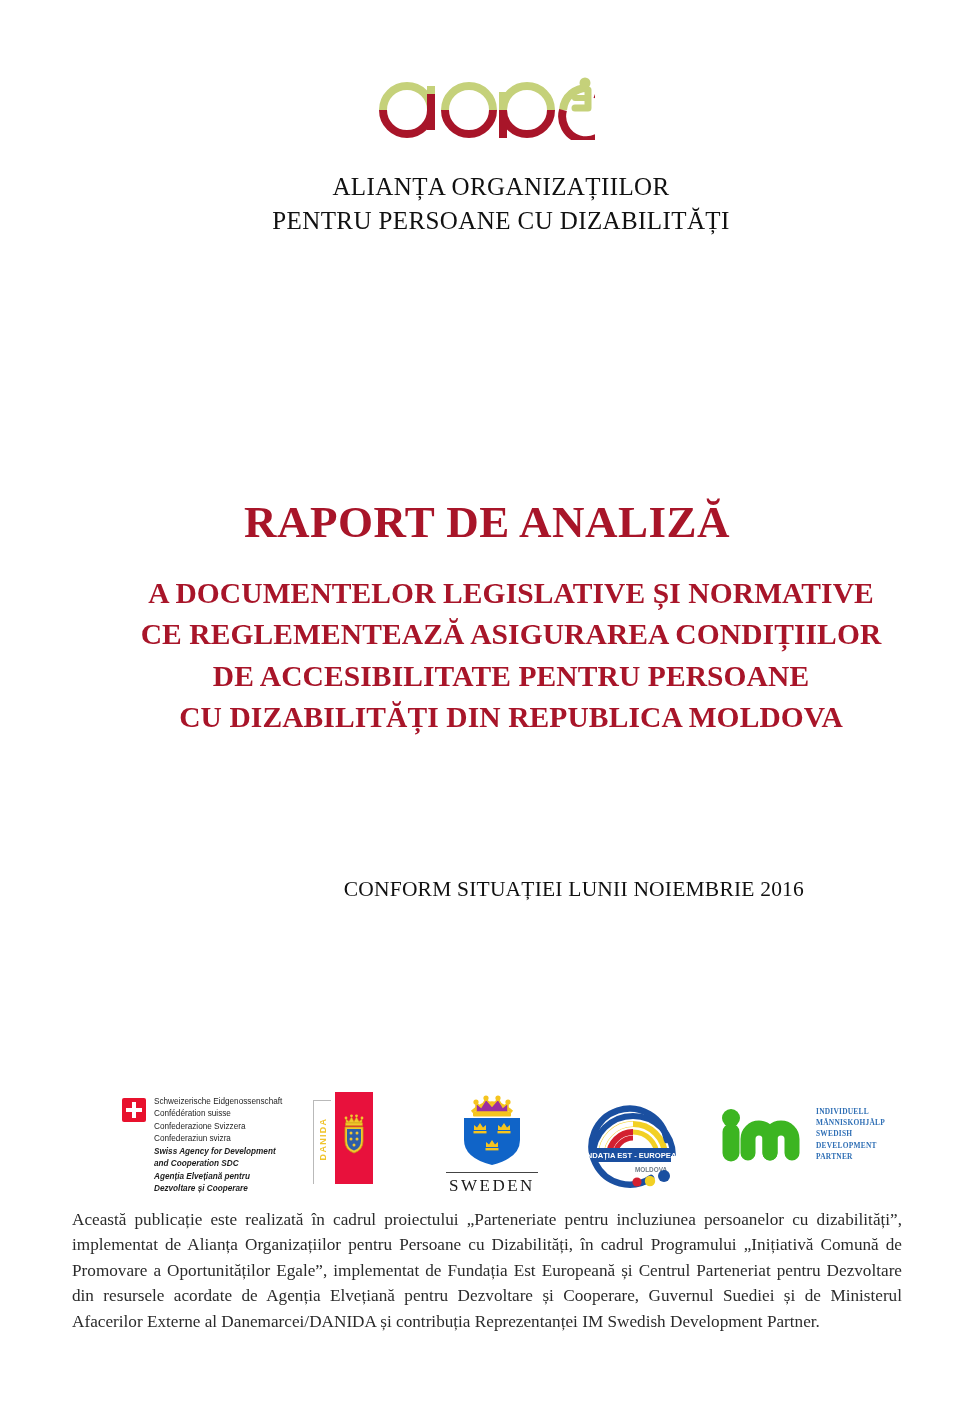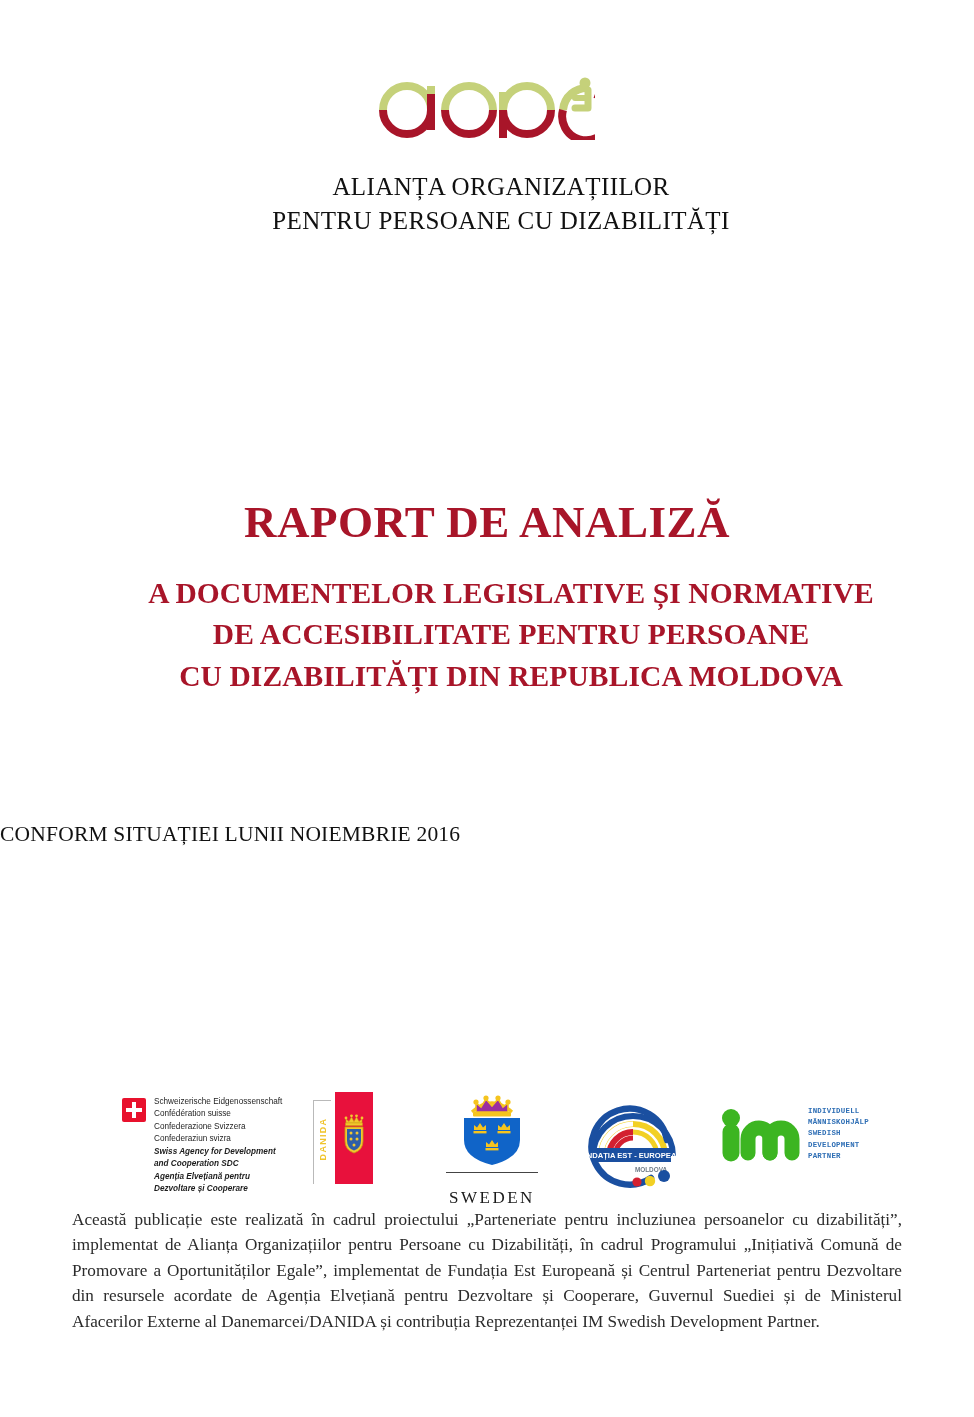--- a/index.html
+++ b/index.html
@@ -75,24 +75,24 @@
     line-height: 1.41;
     letter-spacing: 0.1px;
     color: #A81529;
   }
 
   .sub-title .ln { display: block; white-space: nowrap; padding-left: 48px; }
 
   
   .date-line {
     position: absolute;
-    top: 822px;
+    top: 877px;
     left: 0;
     width: 804px;
-    text-align: left;
+    text-align: right;
     font-family: "Liberation Serif", "DejaVu Serif", serif;
     font-size: 21.5px;
     letter-spacing: 0.2px;
     color: #111111;
   }
 
   
   .donors {
     position: absolute;
     top: 1092px;
@@ -166,36 +166,36 @@
     background: #e8113c;
   }
   .dk-arms { position: absolute; left: 7px; top: 20px; }
 
   
   .donor-sweden { left: 446px; top: 0px; flex-direction: column; }
   .sweden-wrap { text-align: center; }
   .sweden-label {
     margin-top: 2px;
     border-top: 1px solid #444;
-    padding-top: 15px;
+    padding-top: 3px;
     font-family: "Liberation Serif", "DejaVu Serif", serif;
     font-size: 17px;
     letter-spacing: 2.5px;
     color: #1a1a1a;
     width: 92px;
   }
 
   
   .donor-fee { left: 581px; top: 2px; }
 
   
   .donor-im { left: 718px; top: 14px; }
   .im-text {
-    margin-left: 8px;
-    font-family: Liberation Mono, monospace;
+    margin-left: 16px;
+    font-family: Liberation Serif, serif;
     font-size: 7.4px;
     line-height: 1.5;
     font-weight: bold;
     letter-spacing: 0.25px;
     color: #2f6fb5;
     white-space: nowrap;
   }
   .im-text .ln { display: block; }
   .im-text .grp2 { margin-top: 6px; }
 
@@ -254,20 +254,21 @@
     <div class="org-name">
       <div>ALIANȚA ORGANIZAȚIILOR</div>
       <div>PENTRU PERSOANE CU DIZABILITĂȚI</div>
     </div>
   </div>
 
   <div class="title-block">
     <h1 class="main-title">RAPORT DE ANALIZĂ</h1>
     <div class="sub-title">
       <span class="ln">A DOCUMENTELOR LEGISLATIVE ȘI NORMATIVE</span>
+      <span class="ln">CE REGLEMENTEAZĂ ASIGURAREA CONDIȚIILOR</span>
       <span class="ln">DE ACCESIBILITATE PENTRU PERSOANE</span>
       <span class="ln">CU DIZABILITĂȚI DIN REPUBLICA MOLDOVA</span>
     </div>
   </div>
 
   <div class="date-line">CONFORM SITUAȚIEI LUNII NOIEMBRIE 2016</div>
 
   <div class="donors">
 
     <div class="donor donor-swiss">

